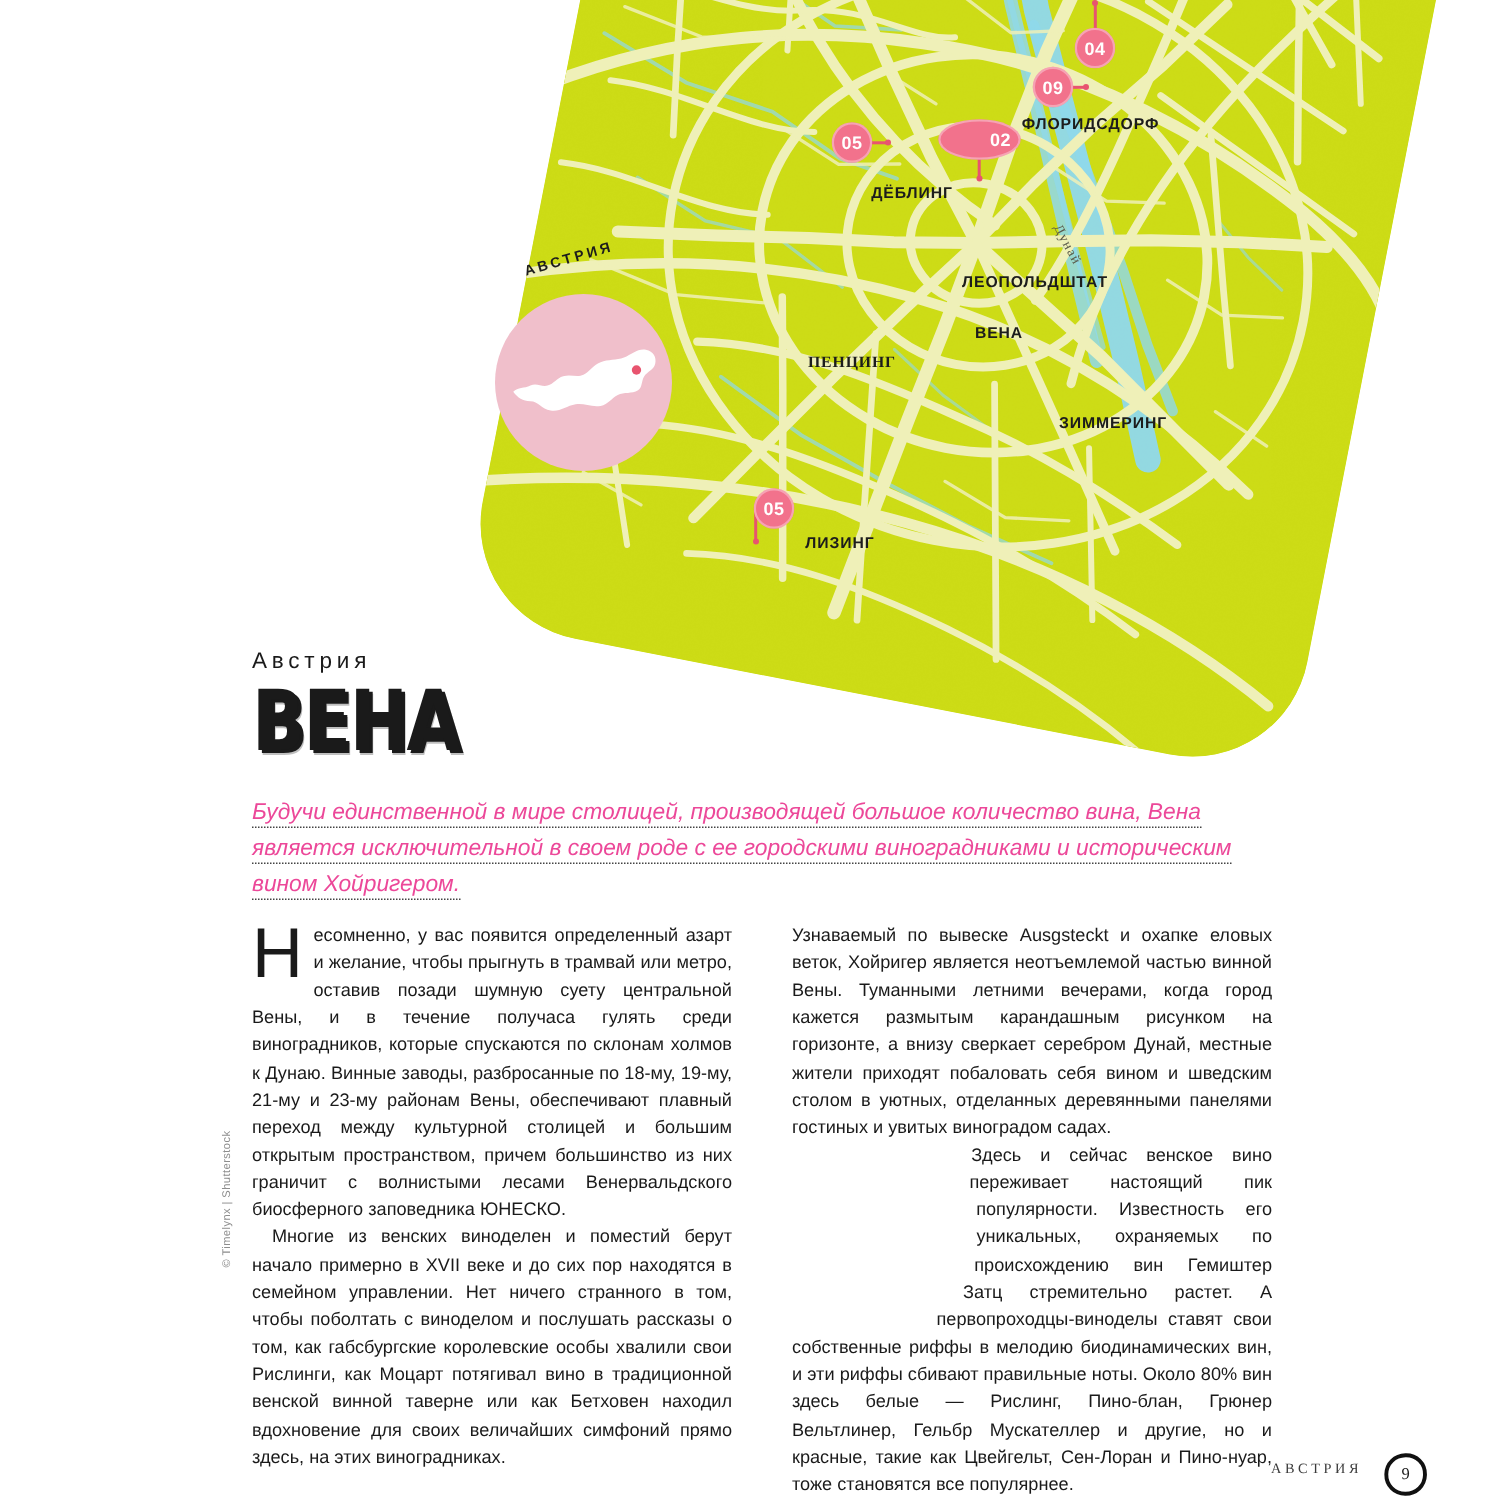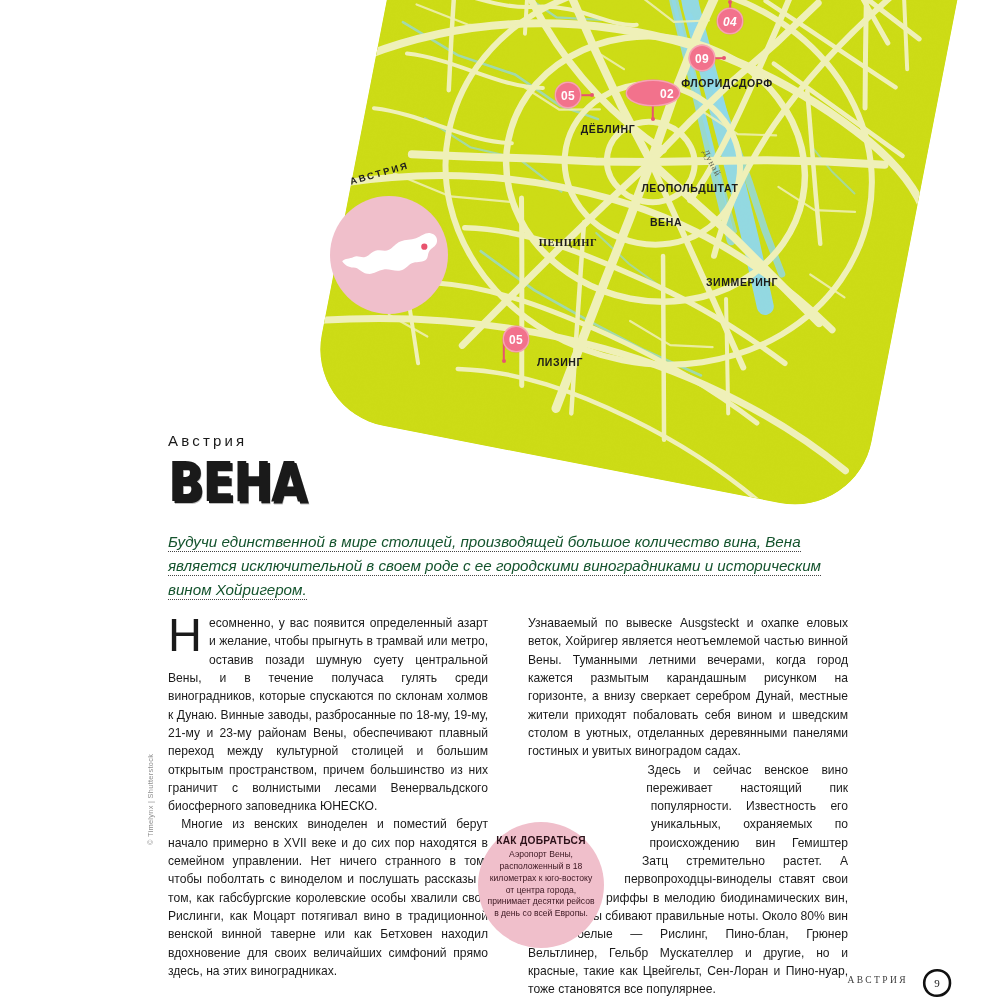--- a/index.html
+++ b/index.html
@@ -98,21 +98,21 @@
     text-shadow:2.5px 2px 0 #1a1a1a, 3px 3px 0 rgba(0,0,0,0.25);
     transform:scaleX(0.92);
     transform-origin:left center;
     display:inline-block;
   }
   .lead{
     margin:22px 0 0 0;
     font-size:15.2px;
     font-style:italic;
     line-height:1.58;
-    color:#14532d;
+    color:#ec4899;
     width:676px;
   }
   .lead span{
     border-bottom:1px dotted #444;
     padding-bottom:1px;
     box-decoration-break:clone;
     -webkit-box-decoration-break:clone;
   }
 
   .cols{
@@ -331,21 +331,21 @@
     <div class="leader" style="left:653px;top:93px;width:26px;height:1.6px;transform:translate(0,-50%) rotate(90deg);"></div>
     <div class="leader-dot" style="left:653px;top:119px;"></div>
     <div class="marker" style="left:653px;top:93px;padding-left:28px;">02</div>
 
     <div class="leader" style="left:702px;top:58px;width:22px;height:1.6px;transform:translate(0,-50%) rotate(0deg);"></div>
     <div class="leader-dot" style="left:724px;top:58px;"></div>
     <div class="marker" style="left:702px;top:58px;">09</div>
 
     <div class="leader" style="left:730px;top:26px;width:24px;height:1.6px;transform:translate(0,-50%) rotate(-90deg);"></div>
     <div class="leader-dot" style="left:730px;top:2px;"></div>
-    <div class="marker" style="left:730px;top:21px;font-style:italic;">04</div>
+    <div class="marker" style="left:730px;top:32px;">04</div>
 
     <div class="leader" style="left:504px;top:339px;width:22px;height:1.6px;transform:translate(0,-50%) rotate(90deg);"></div>
     <div class="leader-dot" style="left:504px;top:361px;"></div>
     <div class="marker" style="left:516px;top:339px;">05</div>
   </div>
 
   <div class="inset">
     <svg viewBox="0 0 200 120">
       <path fill="#ffffff" d="M8 72 C 14 66, 22 68, 30 64 C 38 60, 44 66, 52 64 C 60 62, 64 54, 72 52
         C 82 49, 90 54, 98 50 C 106 46, 110 38, 120 34 C 130 30, 140 32, 150 28
@@ -368,24 +368,20 @@
     <div class="col col-left">
       <p class="first"><span class="dropcap">Н</span><span>есомненно, у вас появится определенный азарт и желание, чтобы прыгнуть в трамвай или метро, оставив позади шумную суету центральной Вены, и в течение получаса гулять среди виноградников, которые спускаются по склонам холмов к Дунаю. Винные заводы, разбросанные по 18-му, 19-му, 21-му и 23-му районам Вены, обеспечивают плавный переход между культурной столицей и большим открытым пространством, причем большинство из них граничит с волнистыми лесами Венервальдского биосферного заповедника ЮНЕСКО.</span></p>
       <p>Многие из венских виноделен и поместий берут начало примерно в XVII веке и до сих пор находятся в семейном управлении. Нет ничего странного в том, чтобы поболтать с виноделом и послушать рассказы о том, как габсбургские королевские особы хвалили свои Рислинги, как Моцарт потягивал вино в традиционной венской винной таверне или как Бетховен находил вдохновение для своих величайших симфоний прямо здесь, на этих виноградниках.</p>
     </div>
     <div class="col col-right">
       <p class="first">Узнаваемый по вывеске Ausgsteckt и охапке еловых веток, Хойригер является неотъемлемой частью винной Вены. Туманными летними вечерами, когда город кажется размытым карандашным рисунком на горизонте, а внизу сверкает серебром Дунай, местные жители приходят побаловать себя вином и шведским столом в уютных, отделанных деревянными панелями гостиных и увитых виноградом садах.</p>
       <p><span class="shape-pad"></span><span>Здесь и сейчас венское вино переживает настоящий пик популярности. Известность его уникальных, охраняемых по происхождению вин Гемиштер Затц стремительно растет. А первопроходцы-виноделы ставят свои собственные риффы в мелодию биодинамических вин, и эти риффы сбивают правильные ноты. Около 80% вин здесь белые — Рислинг, Пино-блан, Грюнер Вельтлинер, Гельбр Мускателлер и другие, но и красные, такие как Цвейгельт, Сен-Лоран и Пино-нуар, тоже становятся все популярнее.</span></p>
     </div>
   </div>
 
-  <div class="callout">
-    <h4>КАК ДОБРАТЬСЯ</h4>
-    <p>Аэропорт Вены, расположенный в 18 километрах к юго-востоку от центра города, принимает десятки рейсов в день со всей Европы.</p>
-  </div>
 
   <div class="credit">© Timelynx | Shutterstock</div>
 
   <div class="footer">
     <div class="footer-label">АВСТРИЯ</div>
     <div class="footer-page">
       <svg viewBox="0 0 30 30" style="position:absolute;inset:0;">
         <path d="M15 2.2 C 22.4 2.0, 28.2 7.6, 28.0 15.2 C 27.8 22.6, 22.2 27.9, 14.8 27.8 C 7.6 27.7, 2.1 22.2, 2.2 14.8 C 2.3 7.6, 7.8 2.4, 15 2.2 Z" fill="none" stroke="#111" stroke-width="2.6" stroke-linecap="round"></path>
       </svg>
       <div class="num">9</div>

